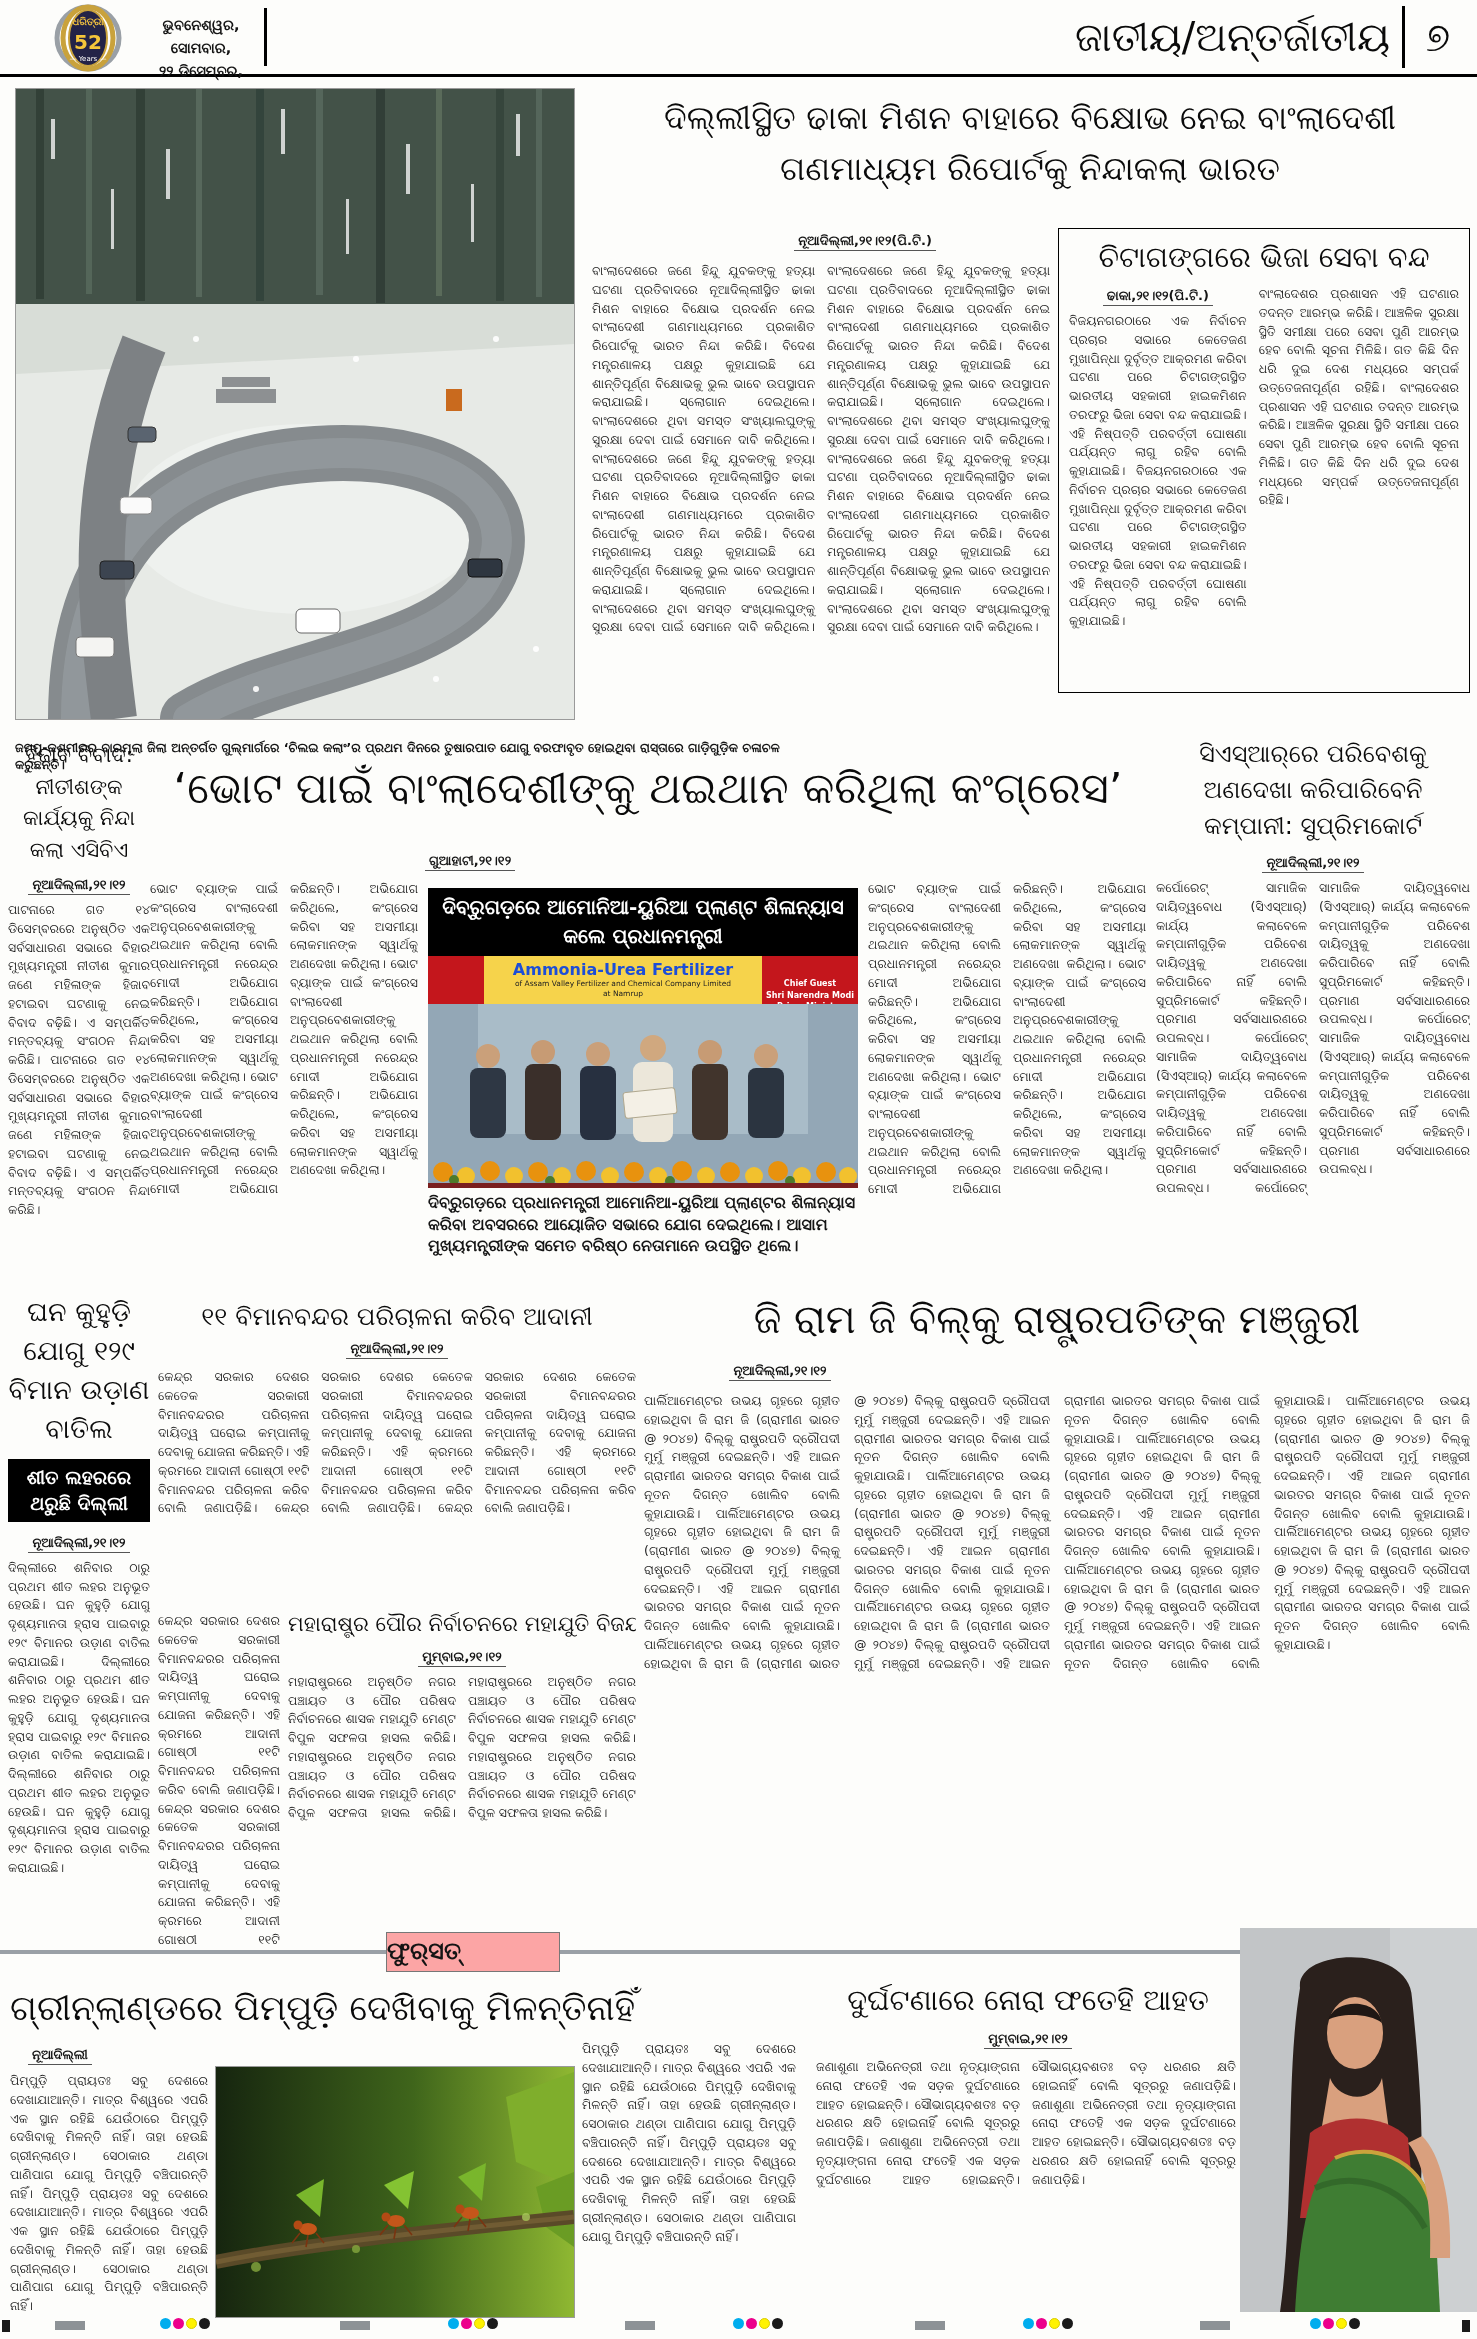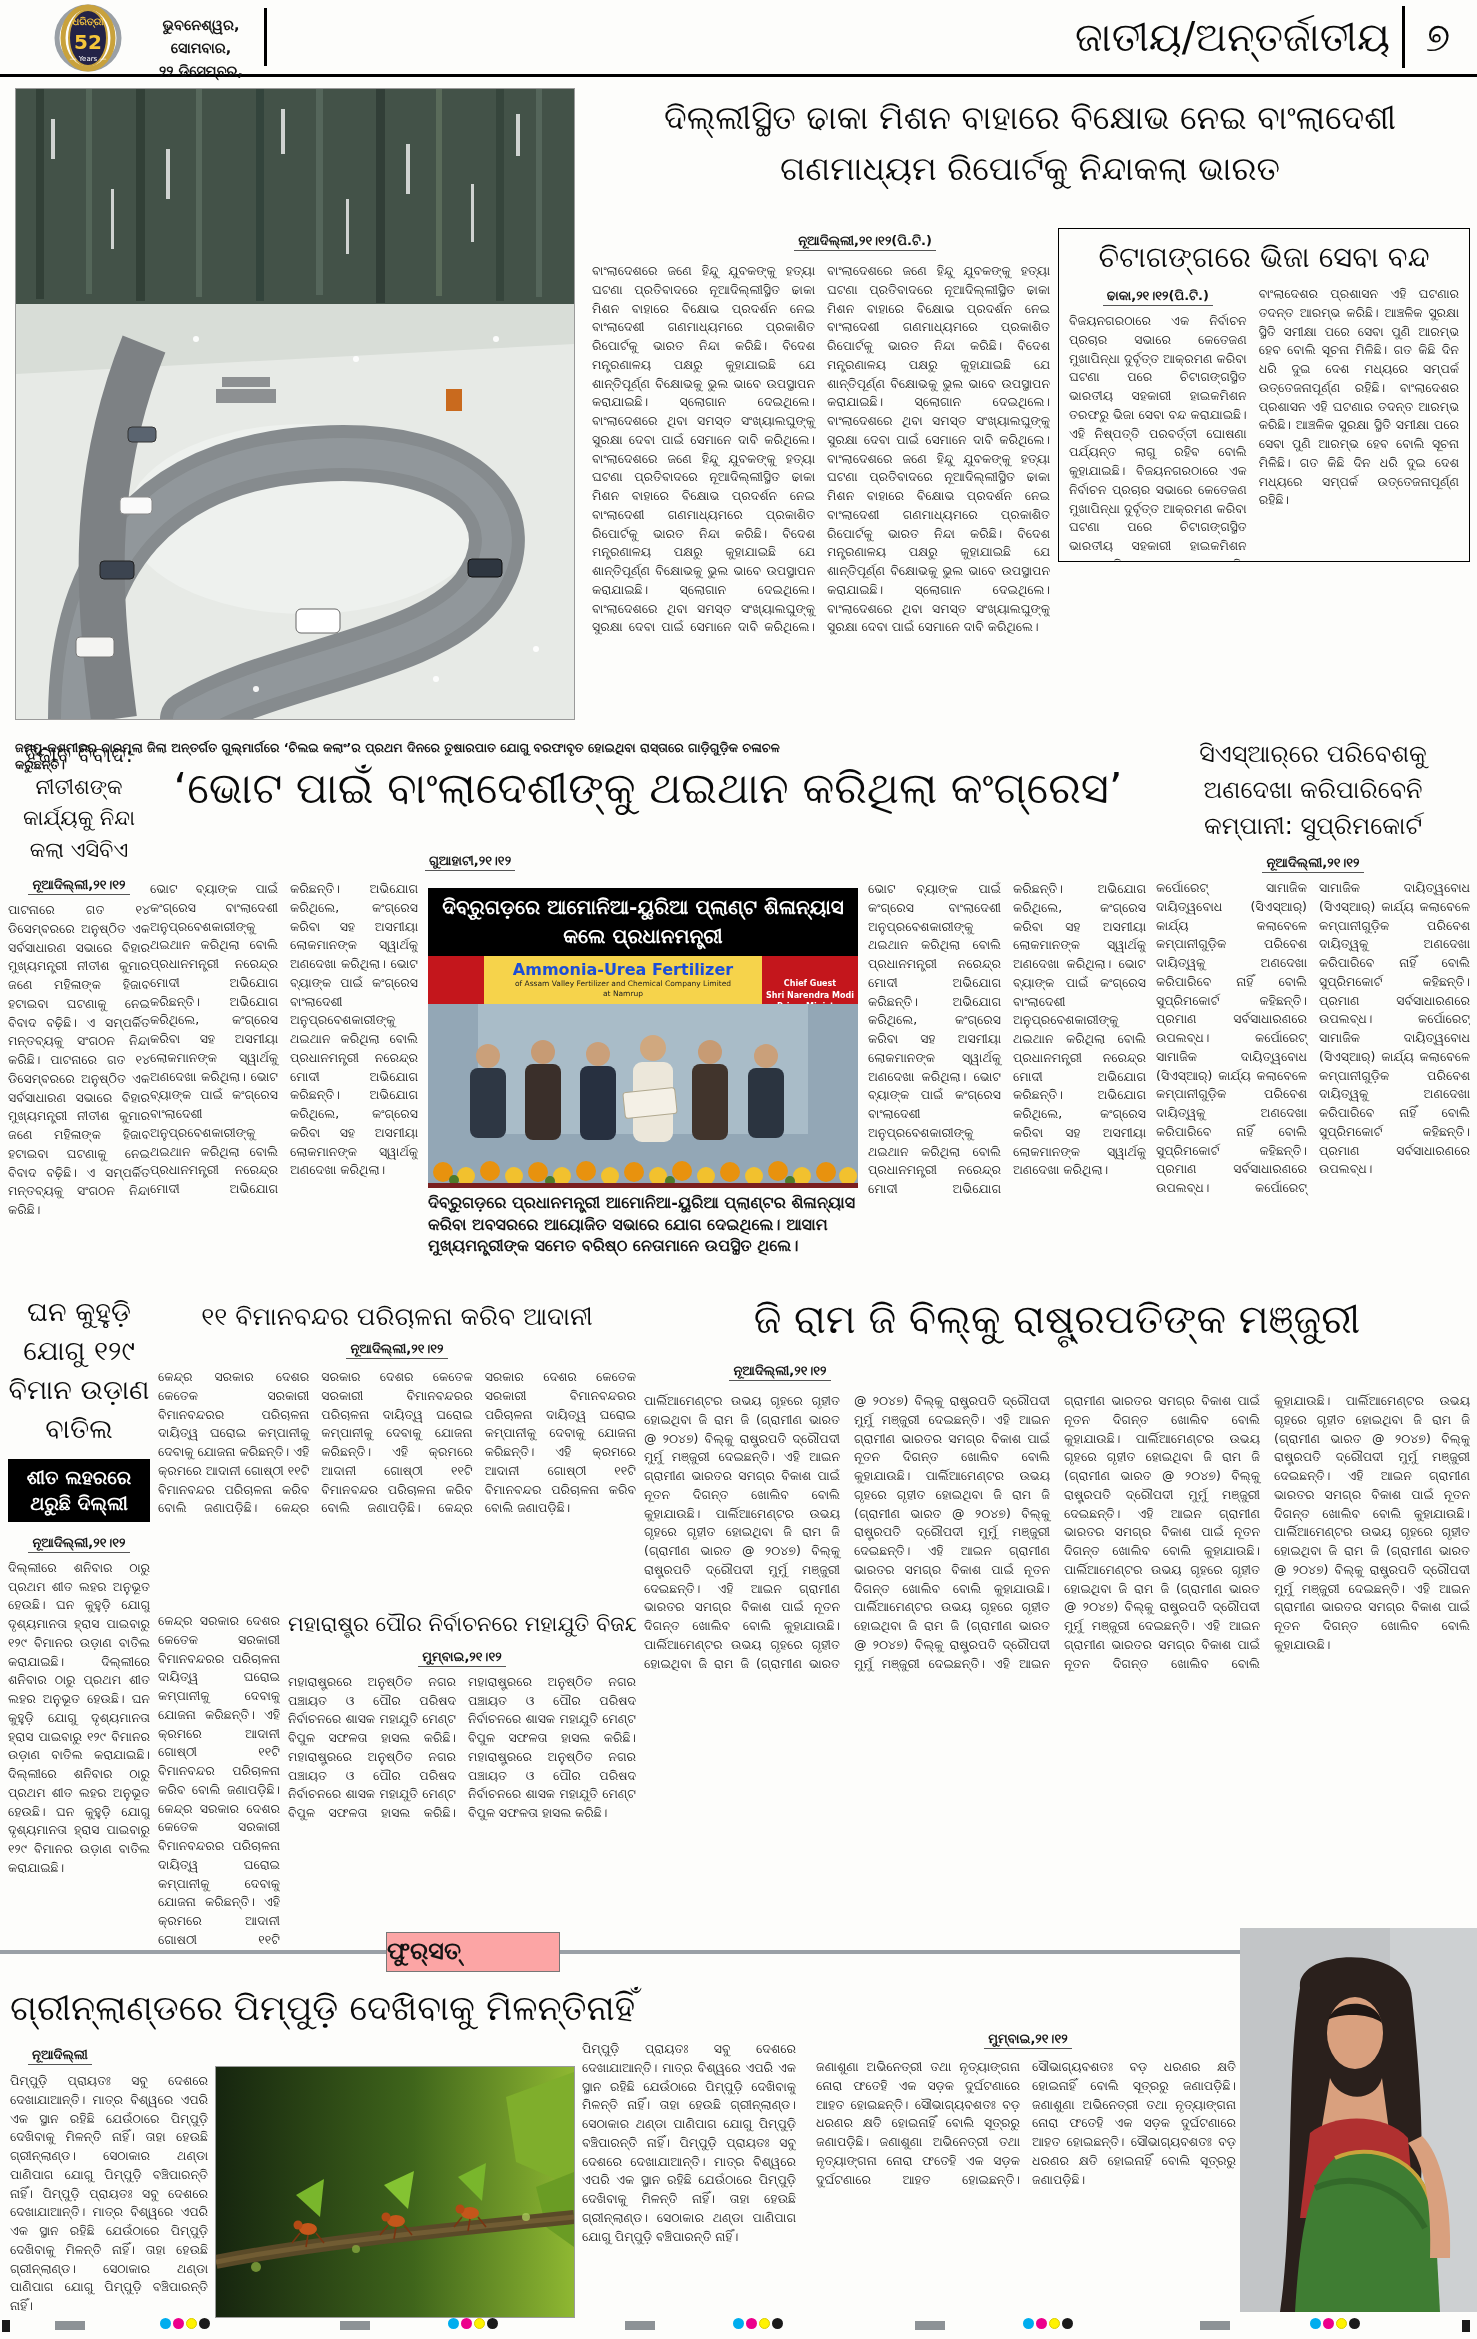--- a/index.html
+++ b/index.html
@@ -114,21 +114,21 @@
     </svg>
   </div>
   <div class="abs caption" style="left:15px;top:740px;width:788px;">ଜମ୍ମୁ-କଶ୍ମୀରର ବାରମୂଲା ଜିଲା ଅନ୍ତର୍ଗତ ଗୁଲ୍‌ମାର୍ଗରେ ‘ଚିଲଇ କଲାଂ’ର ପ୍ରଥମ ଦିନରେ ତୁଷାରପାତ ଯୋଗୁ ବରଫାବୃତ ହୋଇଥିବା ରାସ୍ତାରେ ଗାଡ଼ିଗୁଡ଼ିକ ଚଳାଚଳ କରୁଛନ୍ତି।</div>
 
   <div class="abs hl center" style="left:590px;top:92px;width:880px;height:118px;font-size:33px;line-height:1.55;overflow:hidden;">ଦିଲ୍ଲୀସ୍ଥିତ ଢାକା ମିଶନ ବାହାରେ ବିକ୍ଷୋଭ ନେଇ ବାଂଲାଦେଶୀ ଗଣମାଧ୍ୟମ ରିପୋର୍ଟକୁ ନିନ୍ଦାକଲା ଭାରତ</div>
   <div class="abs center" style="left:700px;top:230px;width:330px;">
     <span class="dateline">ନୂଆଦିଲ୍ଲୀ,୨୧।୧୨(ପି.ଟି.)</span>
   </div>
   <div class="abs body-txt cols2" style="left:592px;top:262px;width:458px;height:440px;">ବାଂଲାଦେଶରେ ଜଣେ ହିନ୍ଦୁ ଯୁବକଙ୍କୁ ହତ୍ୟା ଘଟଣା ପ୍ରତିବାଦରେ ନୂଆଦିଲ୍ଲୀସ୍ଥିତ ଢାକା ମିଶନ ବାହାରେ ବିକ୍ଷୋଭ ପ୍ରଦର୍ଶନ ନେଇ ବାଂଲାଦେଶୀ ଗଣମାଧ୍ୟମରେ ପ୍ରକାଶିତ ରିପୋର୍ଟକୁ ଭାରତ ନିନ୍ଦା କରିଛି। ବିଦେଶ ମନ୍ତ୍ରଣାଳୟ ପକ୍ଷରୁ କୁହାଯାଇଛି ଯେ ଶାନ୍ତିପୂର୍ଣ୍ଣ ବିକ୍ଷୋଭକୁ ଭୁଲ ଭାବେ ଉପସ୍ଥାପନ କରାଯାଇଛି। ସ୍ଲୋଗାନ ଦେଇଥିଲେ। ବାଂଲାଦେଶରେ ଥିବା ସମସ୍ତ ସଂଖ୍ୟାଲଘୁଙ୍କୁ ସୁରକ୍ଷା ଦେବା ପାଇଁ ସେମାନେ ଦାବି କରିଥିଲେ। ବାଂଲାଦେଶରେ ଜଣେ ହିନ୍ଦୁ ଯୁବକଙ୍କୁ ହତ୍ୟା ଘଟଣା ପ୍ରତିବାଦରେ ନୂଆଦିଲ୍ଲୀସ୍ଥିତ ଢାକା ମିଶନ ବାହାରେ ବିକ୍ଷୋଭ ପ୍ରଦର୍ଶନ ନେଇ ବାଂଲାଦେଶୀ ଗଣମାଧ୍ୟମରେ ପ୍ରକାଶିତ ରିପୋର୍ଟକୁ ଭାରତ ନିନ୍ଦା କରିଛି। ବିଦେଶ ମନ୍ତ୍ରଣାଳୟ ପକ୍ଷରୁ କୁହାଯାଇଛି ଯେ ଶାନ୍ତିପୂର୍ଣ୍ଣ ବିକ୍ଷୋଭକୁ ଭୁଲ ଭାବେ ଉପସ୍ଥାପନ କରାଯାଇଛି। ସ୍ଲୋଗାନ ଦେଇଥିଲେ। ବାଂଲାଦେଶରେ ଥିବା ସମସ୍ତ ସଂଖ୍ୟାଲଘୁଙ୍କୁ ସୁରକ୍ଷା ଦେବା ପାଇଁ ସେମାନେ ଦାବି କରିଥିଲେ। ବାଂଲାଦେଶରେ ଜଣେ ହିନ୍ଦୁ ଯୁବକଙ୍କୁ ହତ୍ୟା ଘଟଣା ପ୍ରତିବାଦରେ ନୂଆଦିଲ୍ଲୀସ୍ଥିତ ଢାକା ମିଶନ ବାହାରେ ବିକ୍ଷୋଭ ପ୍ରଦର୍ଶନ ନେଇ ବାଂଲାଦେଶୀ ଗଣମାଧ୍ୟମରେ ପ୍ରକାଶିତ ରିପୋର୍ଟକୁ ଭାରତ ନିନ୍ଦା କରିଛି। ବିଦେଶ ମନ୍ତ୍ରଣାଳୟ ପକ୍ଷରୁ କୁହାଯାଇଛି ଯେ ଶାନ୍ତିପୂର୍ଣ୍ଣ ବିକ୍ଷୋଭକୁ ଭୁଲ ଭାବେ ଉପସ୍ଥାପନ କରାଯାଇଛି। ସ୍ଲୋଗାନ ଦେଇଥିଲେ। ବାଂଲାଦେଶରେ ଥିବା ସମସ୍ତ ସଂଖ୍ୟାଲଘୁଙ୍କୁ ସୁରକ୍ଷା ଦେବା ପାଇଁ ସେମାନେ ଦାବି କରିଥିଲେ। ବାଂଲାଦେଶରେ ଜଣେ ହିନ୍ଦୁ ଯୁବକଙ୍କୁ ହତ୍ୟା ଘଟଣା ପ୍ରତିବାଦରେ ନୂଆଦିଲ୍ଲୀସ୍ଥିତ ଢାକା ମିଶନ ବାହାରେ ବିକ୍ଷୋଭ ପ୍ରଦର୍ଶନ ନେଇ ବାଂଲାଦେଶୀ ଗଣମାଧ୍ୟମରେ ପ୍ରକାଶିତ ରିପୋର୍ଟକୁ ଭାରତ ନିନ୍ଦା କରିଛି। ବିଦେଶ ମନ୍ତ୍ରଣାଳୟ ପକ୍ଷରୁ କୁହାଯାଇଛି ଯେ ଶାନ୍ତିପୂର୍ଣ୍ଣ ବିକ୍ଷୋଭକୁ ଭୁଲ ଭାବେ ଉପସ୍ଥାପନ କରାଯାଇଛି। ସ୍ଲୋଗାନ ଦେଇଥିଲେ। ବାଂଲାଦେଶରେ ଥିବା ସମସ୍ତ ସଂଖ୍ୟାଲଘୁଙ୍କୁ ସୁରକ୍ଷା ଦେବା ପାଇଁ ସେମାନେ ଦାବି କରିଥିଲେ।</div>
 
-  <div class="abs" style="left:1058px;top:228px;width:412px;height:334px;border:1.5px solid #000;box-sizing:border-box;padding:8px 10px;overflow:hidden;">
+  <div class="abs" style="left:1058px;top:228px;width:412px;height:465px;border:1.5px solid #000;box-sizing:border-box;padding:8px 10px;overflow:hidden;">
     <div class="hl center nowrap" style="font-size:29px;">ଚିଟାଗଙ୍ଗରେ ଭିଜା ସେବା ବନ୍ଦ</div>
     <div style="display:flex;gap:12px;margin-top:8px;height:370px;overflow:hidden;">
       <div style="width:47%;overflow:hidden;">
         <div class="center" style="margin-bottom:6px;"><span class="dateline">ଢାକା,୨୧।୧୨(ପି.ଟି.)</span></div>
         <div class="body-txt" style="height:330px;">ବିଜୟନଗରଠାରେ ଏକ ନିର୍ବାଚନ ପ୍ରଚାର ସଭାରେ କେତେଜଣ ମୁଖାପିନ୍ଧା ଦୁର୍ବୃତ୍ତ ଆକ୍ରମଣ କରିବା ଘଟଣା ପରେ ଚିଟାଗଙ୍ଗସ୍ଥିତ ଭାରତୀୟ ସହକାରୀ ହାଇକମିଶନ ତରଫରୁ ଭିଜା ସେବା ବନ୍ଦ କରାଯାଇଛି। ଏହି ନିଷ୍ପତ୍ତି ପରବର୍ତ୍ତୀ ଘୋଷଣା ପର୍ଯ୍ୟନ୍ତ ଲାଗୁ ରହିବ ବୋଲି କୁହାଯାଇଛି। ବିଜୟନଗରଠାରେ ଏକ ନିର୍ବାଚନ ପ୍ରଚାର ସଭାରେ କେତେଜଣ ମୁଖାପିନ୍ଧା ଦୁର୍ବୃତ୍ତ ଆକ୍ରମଣ କରିବା ଘଟଣା ପରେ ଚିଟାଗଙ୍ଗସ୍ଥିତ ଭାରତୀୟ ସହକାରୀ ହାଇକମିଶନ ତରଫରୁ ଭିଜା ସେବା ବନ୍ଦ କରାଯାଇଛି। ଏହି ନିଷ୍ପତ୍ତି ପରବର୍ତ୍ତୀ ଘୋଷଣା ପର୍ଯ୍ୟନ୍ତ ଲାଗୁ ରହିବ ବୋଲି କୁହାଯାଇଛି।</div>
       </div>
       <div class="body-txt" style="width:53%;height:368px;">ବାଂଲାଦେଶର ପ୍ରଶାସନ ଏହି ଘଟଣାର ତଦନ୍ତ ଆରମ୍ଭ କରିଛି। ଆଞ୍ଚଳିକ ସୁରକ୍ଷା ସ୍ଥିତି ସମୀକ୍ଷା ପରେ ସେବା ପୁଣି ଆରମ୍ଭ ହେବ ବୋଲି ସୂଚନା ମିଳିଛି। ଗତ କିଛି ଦିନ ଧରି ଦୁଇ ଦେଶ ମଧ୍ୟରେ ସମ୍ପର୍କ ଉତ୍ତେଜନାପୂର୍ଣ୍ଣ ରହିଛି। ବାଂଲାଦେଶର ପ୍ରଶାସନ ଏହି ଘଟଣାର ତଦନ୍ତ ଆରମ୍ଭ କରିଛି। ଆଞ୍ଚଳିକ ସୁରକ୍ଷା ସ୍ଥିତି ସମୀକ୍ଷା ପରେ ସେବା ପୁଣି ଆରମ୍ଭ ହେବ ବୋଲି ସୂଚନା ମିଳିଛି। ଗତ କିଛି ଦିନ ଧରି ଦୁଇ ଦେଶ ମଧ୍ୟରେ ସମ୍ପର୍କ ଉତ୍ତେଜନାପୂର୍ଣ୍ଣ ରହିଛି।</div>
     </div>
   </div>
 
@@ -277,20 +277,21 @@
           <circle cx="244" cy="142" r="4.5" fill="#b34a14"></circle>
         <path d="M246,150 l-8,10 M254,152 l-2,12 M262,150 l8,10" stroke="#7a3410" stroke-width="1.6" fill="none"></path>
       </g>
       <circle cx="40" cy="200" r="5" fill="#86a73e" opacity="0.8"></circle>
         <circle cx="140" cy="182" r="4" fill="#86a73e" opacity="0.8"></circle>
       <circle cx="310" cy="150" r="4" fill="#a7c85a" opacity="0.8"></circle>
     </svg>
   </div>
   <div class="abs body-txt" style="left:582px;top:2040px;width:214px;height:278px;">ପିମ୍ପୁଡ଼ି ପ୍ରାୟତଃ ସବୁ ଦେଶରେ ଦେଖାଯାଆନ୍ତି। ମାତ୍ର ବିଶ୍ୱରେ ଏପରି ଏକ ସ୍ଥାନ ରହିଛି ଯେଉଁଠାରେ ପିମ୍ପୁଡ଼ି ଦେଖିବାକୁ ମିଳନ୍ତି ନାହିଁ। ତାହା ହେଉଛି ଗ୍ରୀନ୍‌ଲାଣ୍ଡ। ସେଠାକାର ଥଣ୍ଡା ପାଣିପାଗ ଯୋଗୁ ପିମ୍ପୁଡ଼ି ବଞ୍ଚିପାରନ୍ତି ନାହିଁ। ପିମ୍ପୁଡ଼ି ପ୍ରାୟତଃ ସବୁ ଦେଶରେ ଦେଖାଯାଆନ୍ତି। ମାତ୍ର ବିଶ୍ୱରେ ଏପରି ଏକ ସ୍ଥାନ ରହିଛି ଯେଉଁଠାରେ ପିମ୍ପୁଡ଼ି ଦେଖିବାକୁ ମିଳନ୍ତି ନାହିଁ। ତାହା ହେଉଛି ଗ୍ରୀନ୍‌ଲାଣ୍ଡ। ସେଠାକାର ଥଣ୍ଡା ପାଣିପାଗ ଯୋଗୁ ପିମ୍ପୁଡ଼ି ବଞ୍ଚିପାରନ୍ତି ନାହିଁ।</div>
 
+  <div class="abs hl center nowrap" style="left:816px;top:1980px;width:424px;font-size:29px;">ଦୁର୍ଘଟଣାରେ ନୋରା ଫତେହି ଆହତ</div>
   <div class="abs center" style="left:816px;top:2028px;width:424px;">
     <span class="dateline">ମୁମ୍ବାଇ,୨୧।୧୨</span>
   </div>
   <div class="abs body-txt cols2" style="left:816px;top:2058px;width:420px;height:258px;">ଜଣାଶୁଣା ଅଭିନେତ୍ରୀ ତଥା ନୃତ୍ୟାଙ୍ଗନା ନୋରା ଫତେହି ଏକ ସଡ଼କ ଦୁର୍ଘଟଣାରେ ଆହତ ହୋଇଛନ୍ତି। ସୌଭାଗ୍ୟବଶତଃ ବଡ଼ ଧରଣର କ୍ଷତି ହୋଇନାହିଁ ବୋଲି ସୂତ୍ରରୁ ଜଣାପଡ଼ିଛି। ଜଣାଶୁଣା ଅଭିନେତ୍ରୀ ତଥା ନୃତ୍ୟାଙ୍ଗନା ନୋରା ଫତେହି ଏକ ସଡ଼କ ଦୁର୍ଘଟଣାରେ ଆହତ ହୋଇଛନ୍ତି। ସୌଭାଗ୍ୟବଶତଃ ବଡ଼ ଧରଣର କ୍ଷତି ହୋଇନାହିଁ ବୋଲି ସୂତ୍ରରୁ ଜଣାପଡ଼ିଛି। ଜଣାଶୁଣା ଅଭିନେତ୍ରୀ ତଥା ନୃତ୍ୟାଙ୍ଗନା ନୋରା ଫତେହି ଏକ ସଡ଼କ ଦୁର୍ଘଟଣାରେ ଆହତ ହୋଇଛନ୍ତି। ସୌଭାଗ୍ୟବଶତଃ ବଡ଼ ଧରଣର କ୍ଷତି ହୋଇନାହିଁ ବୋଲି ସୂତ୍ରରୁ ଜଣାପଡ଼ିଛି।</div>
   <div class="abs" style="left:1240px;top:1928px;width:237px;height:384px;">
     <svg width="237" height="384" viewBox="0 0 237 384" preserveAspectRatio="none">
       <rect width="237" height="384" fill="#c2c5c7"></rect>
       <rect x="150" y="0" width="87" height="384" fill="#cdd0d2"></rect>
       <path d="M60,60 C55,20 170,15 172,70 C180,150 190,260 170,340 L150,384 L40,384 C55,280 45,150 60,60 Z" fill="#2a201c"></path>
       <ellipse cx="115" cy="105" rx="28" ry="36" fill="#d9a07e"></ellipse>

